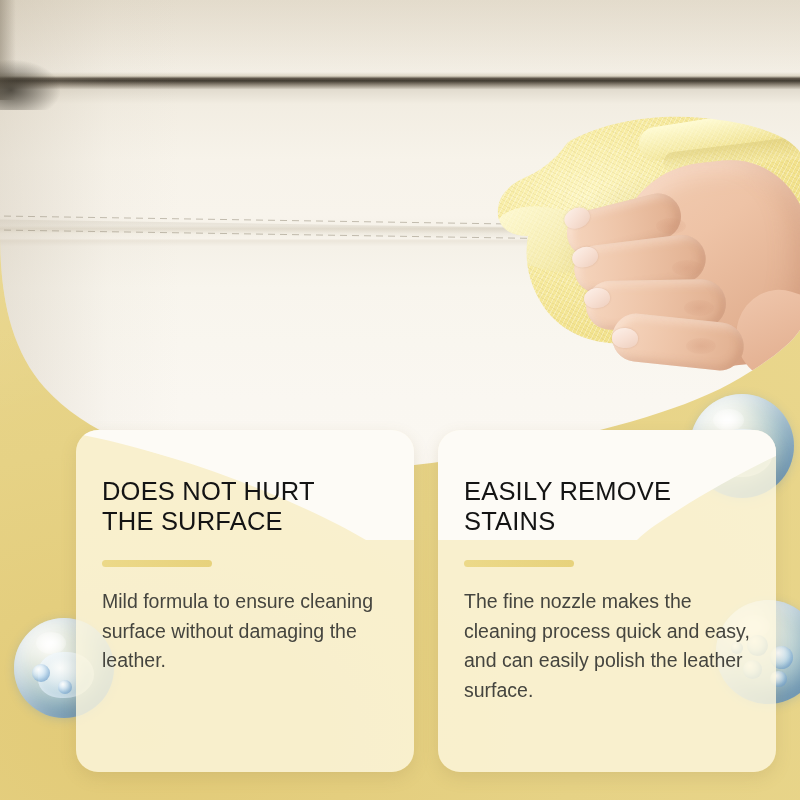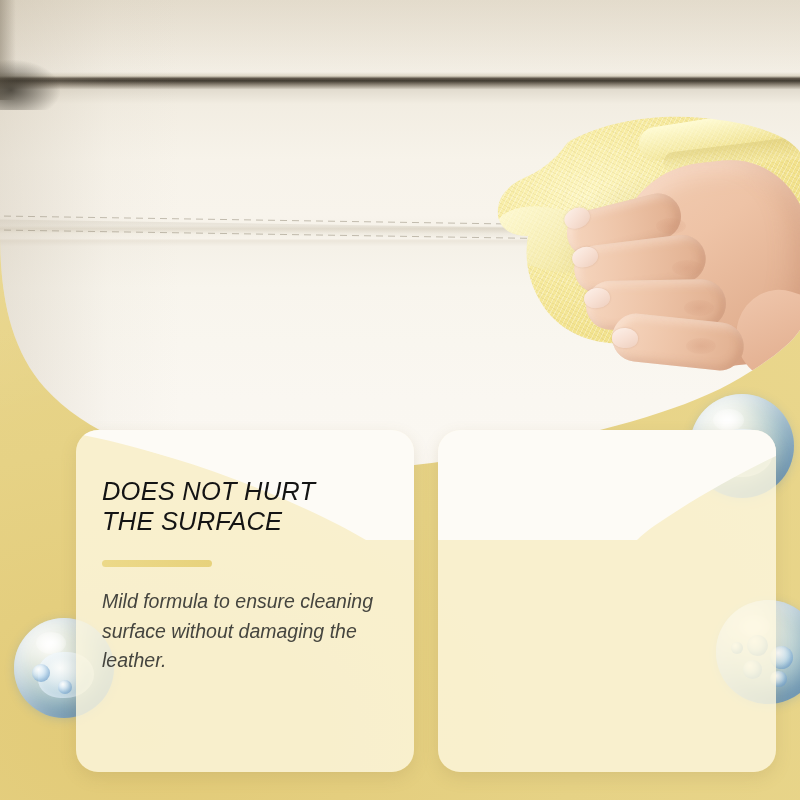--- a/index.html
+++ b/index.html
@@ -252,21 +252,20 @@
   #bubble-bottom-left { left: 14px; top: 618px; width: 100px; height: 100px; }
   #bubble-bottom-right { left: 716px; top: 600px; width: 104px; height: 104px; }
 
   
   .cards {
     position: absolute;
     left: 76px; top: 430px;
     width: 700px; height: 342px;
     display: flex;
     gap: 24px;
-    font-style: italic;
   }
   .card {
     position: relative;
     flex: 1 1 0;
     border-radius: 22px;
     background: rgba(253,246,222, 0.82);
     box-shadow: 0 6px 16px rgba(150,130,75,0.18);
     overflow: hidden;
   }
   .card-body {
@@ -384,16 +383,22 @@
       <div class="card-body">
         <h2 class="card-title">DOES NOT HURT
 THE SURFACE</h2>
         <div class="accent-bar"></div>
         <p class="card-desc">Mild formula to ensure cleaning surface without damaging the leather.</p>
       </div>
     </div>
 
     <div class="card">
       <div class="card-photo-bleed"></div>
+      <div class="card-body">
+        <h2 class="card-title">EASILY REMOVE
+STAINS</h2>
+        <div class="accent-bar"></div>
+        <p class="card-desc">The fine nozzle makes the cleaning process quick and easy, and can easily polish the leather surface.</p>
+      </div>
     </div>
 
   </div>
 </div>
 
 </body></html>

